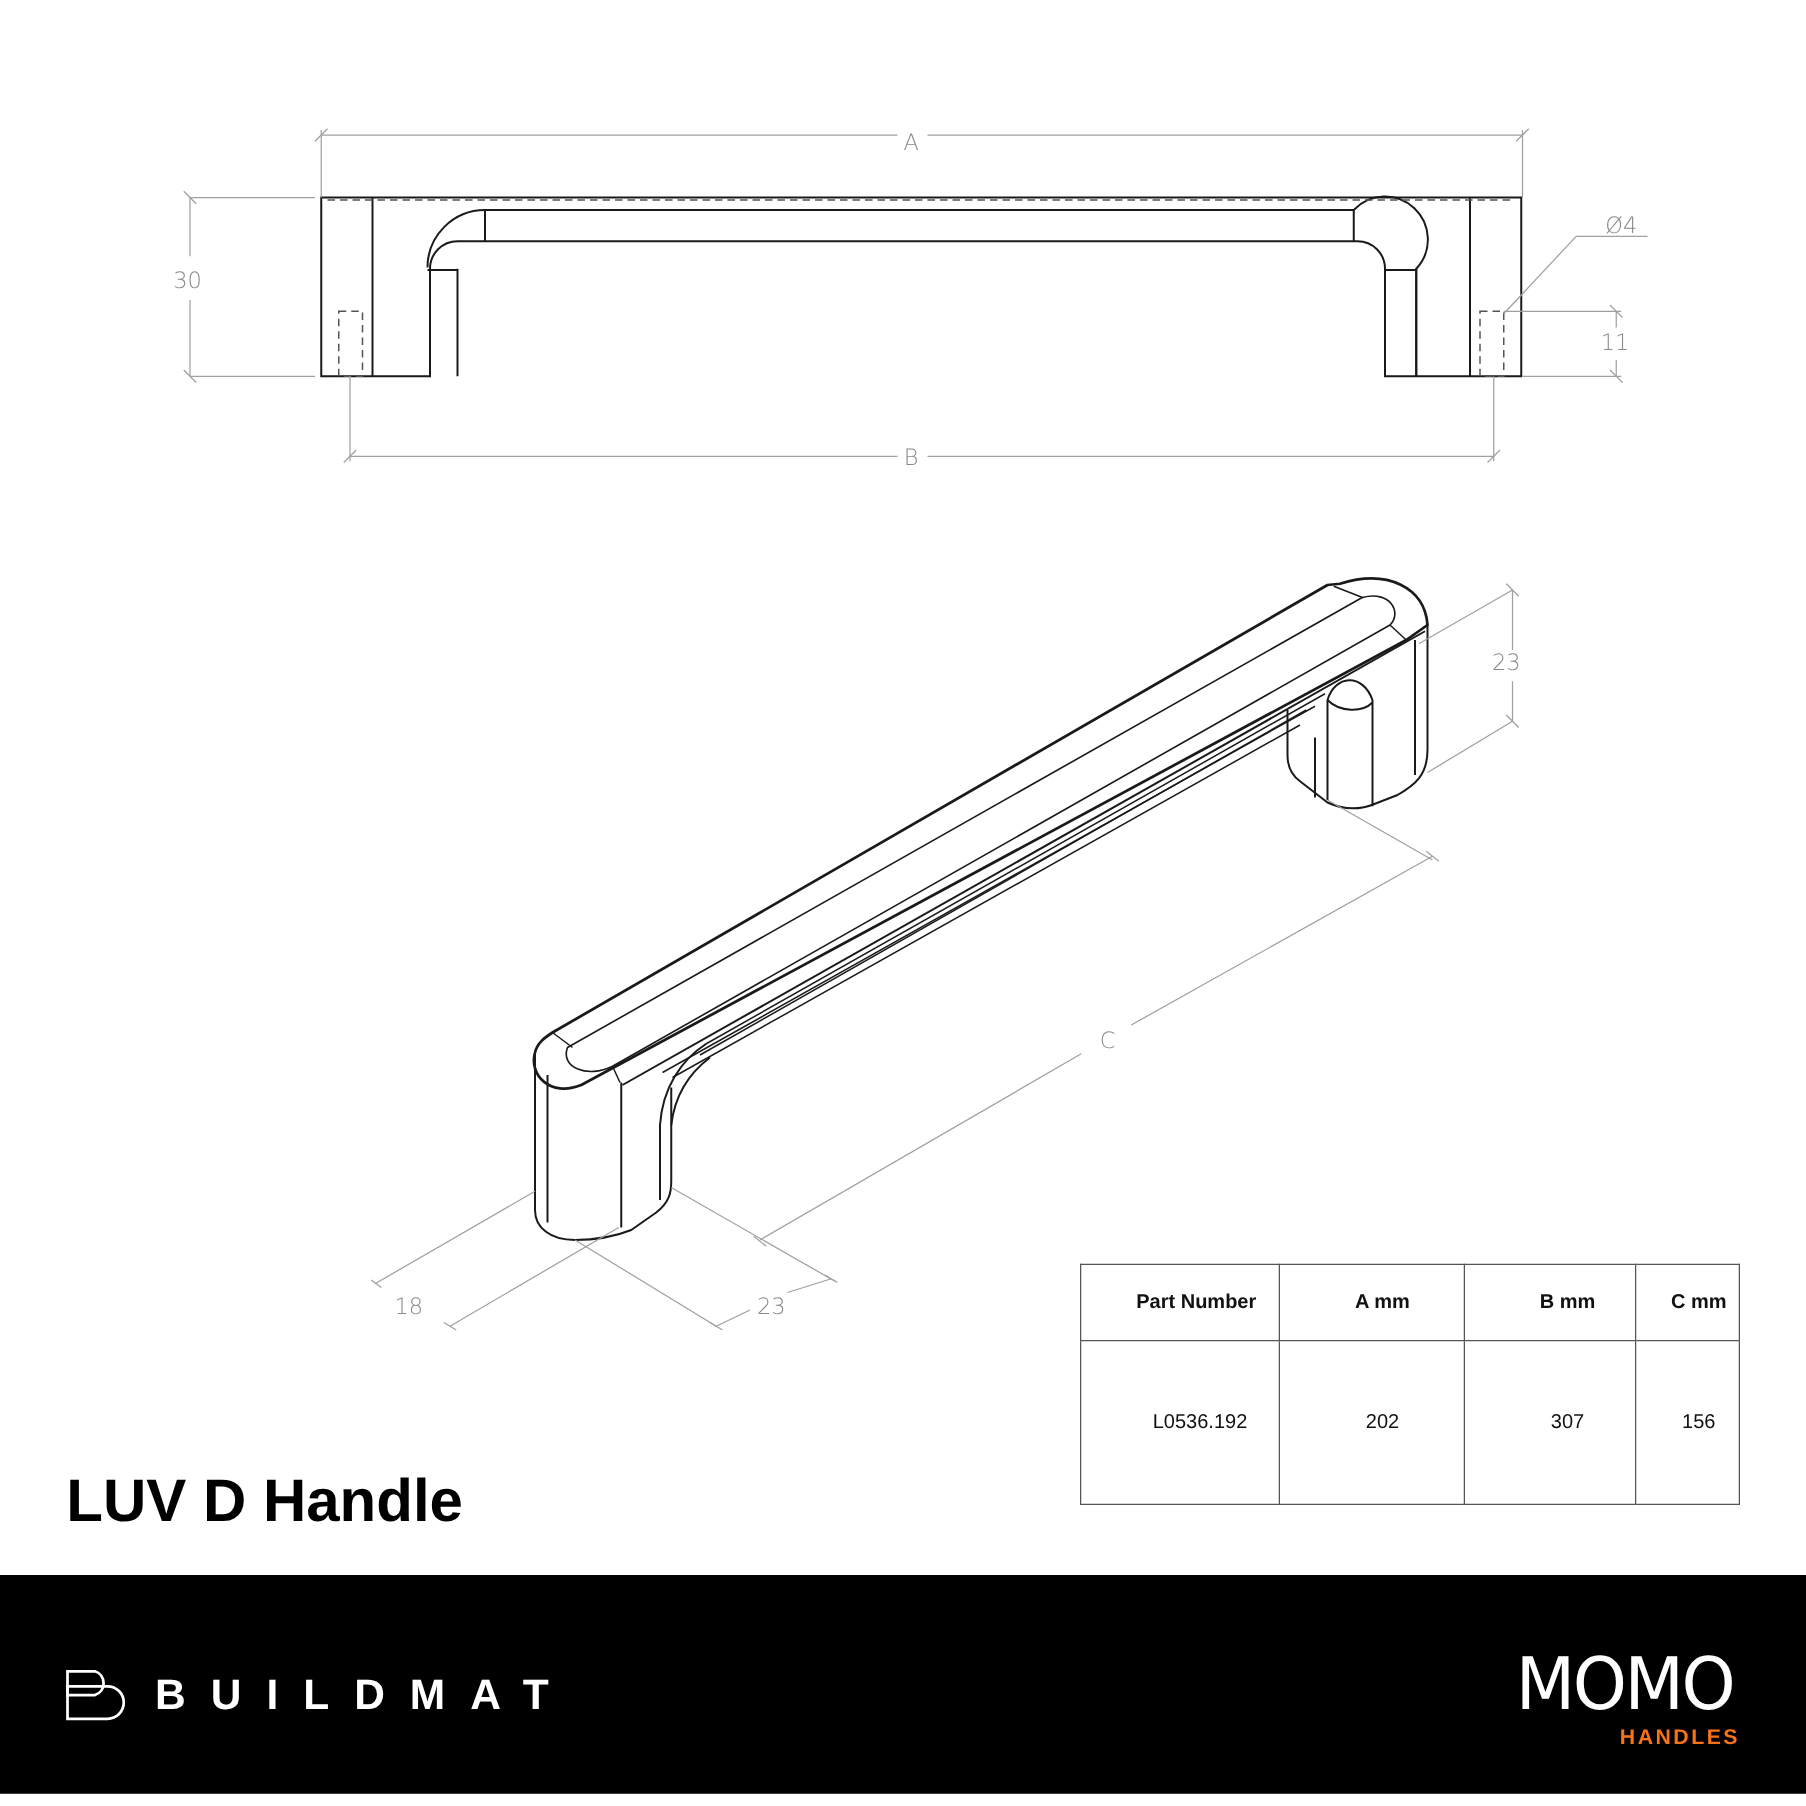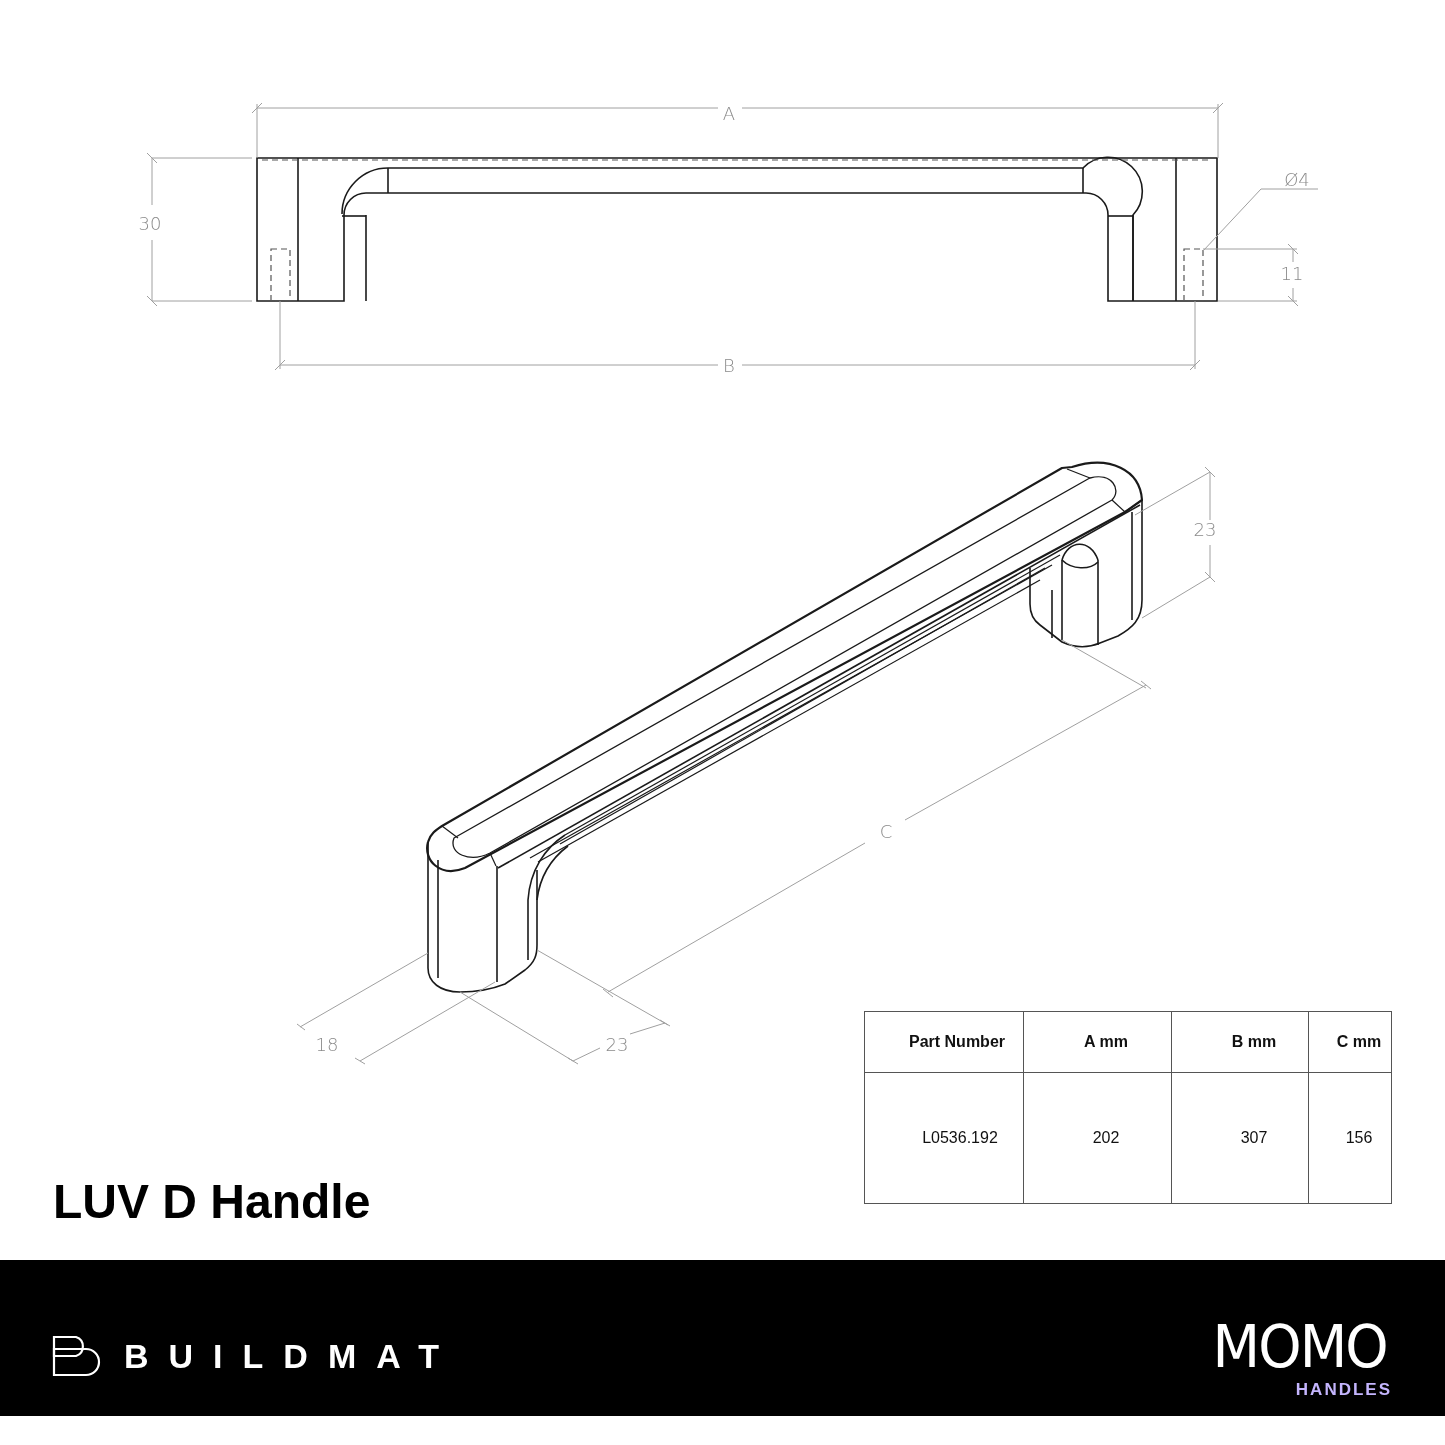--- a/index.html
+++ b/index.html
@@ -8,26 +8,26 @@
   .dim-text { font-family:"DejaVu Sans", sans-serif; font-size:18px; fill:#8a8a8a; font-weight:300; }
   .title { position:absolute; left:53px; top:1174px; font-size:48px; font-weight:bold; color:#000; letter-spacing:0px; font-family:"Liberation Sans", sans-serif; }
   .spec-table { position:absolute; left:864px; top:1011px; width:528px; height:193px; border-collapse:collapse; font-family:"Liberation Sans", sans-serif; font-size:16px; color:#111; }
   .spec-table th, .spec-table td { border:1.5px solid #555; text-align:center; padding:0 0 0 26px; }
   .spec-table th { height:60px; font-weight:bold; font-size:16px; }
   .spec-table td { height:64px; font-weight:normal;padding-left:32px; }
   .spec-table th:nth-child(1), .spec-table td:nth-child(1) { width:126px; }
   .spec-table th:nth-child(2), .spec-table td:nth-child(2) { width:130px; padding-left:17px; }
   .spec-table th:nth-child(3), .spec-table td:nth-child(3) { width:108px; padding-left:28px; }
   .spec-table th:nth-child(4), .spec-table td:nth-child(4) { padding-left:18px; }
-  .footer { position:absolute; left:0; top:1260px; width:1445px; height:156px; background:#000; }
+  .footer { position:absolute; left:0; top:1260px; width:1445px; height:175px; background:#000; }
   .brand-left { position:absolute; left:50px; top:75px; display:flex; align-items:center; }
   .brand-left-text { color:#fff; font-weight:bold; font-size:34px; letter-spacing:20px; margin-left:22px; font-family:"Liberation Sans", sans-serif; }
   .brand-right { position:absolute; left:1182px; top:58px; width:210px; text-align:right; color:#fff; }
   .brand-right-main { font-size:58px; font-weight:normal; letter-spacing:-2px; line-height:58px; font-family:"DejaVu Sans", sans-serif; transform:scaleX(0.95); }
-  .brand-right-sub { font-size:17px; font-weight:bold; letter-spacing:2px; margin-top:4px; color:#c4b5fd; font-family:"Liberation Sans", sans-serif; }
+  .brand-right-sub { font-size:17px; font-weight:bold; letter-spacing:2px; margin-top:4px; color:#f97316; font-family:"Liberation Sans", sans-serif; }
 </style>
 </head>
 <body>
 
 <svg class="drawing" viewBox="0 0 1445 1260" width="1445" height="1260" xmlns="http://www.w3.org/2000/svg">
 
   <g fill="none" stroke="#1a1a1a" stroke-width="1.6">
 
     <path d="M257,158 H1217 V301 H1108 V215 A22,22 0 0 0 1086,193 H366 A22,22 0 0 0 344,215 V301 H257 Z"></path>
 

